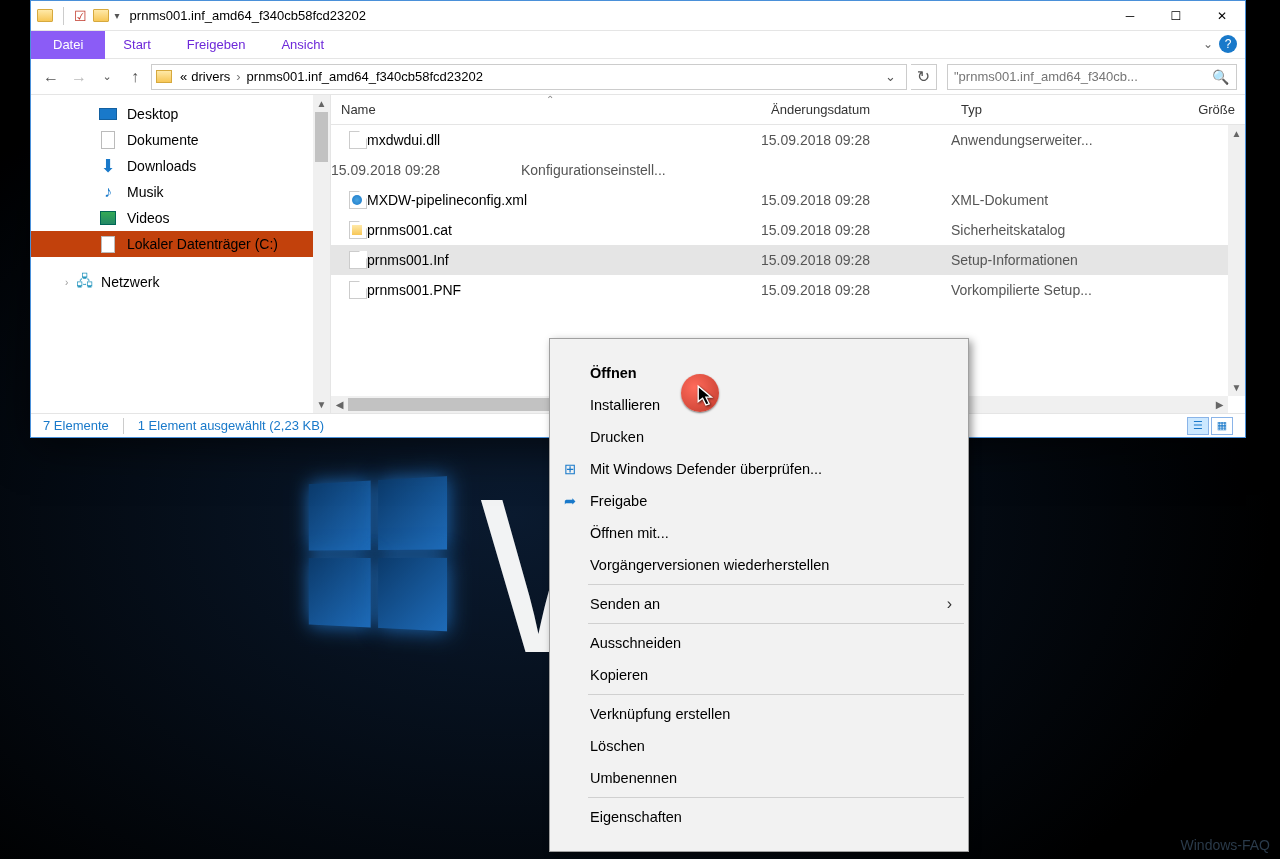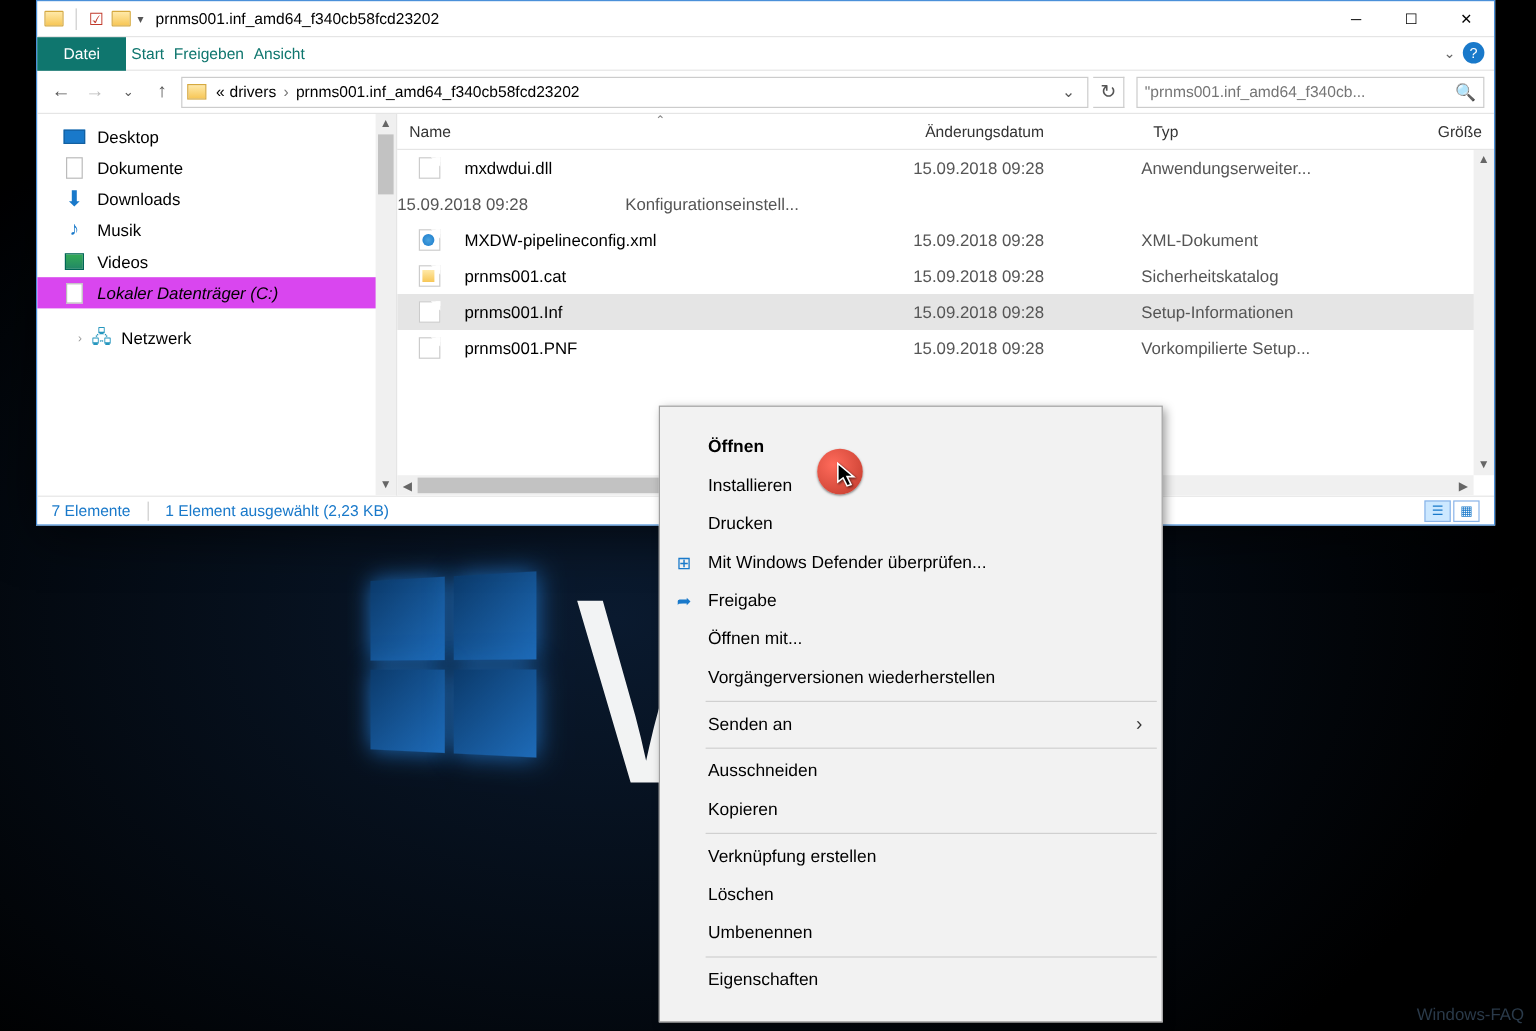--- a/index.html
+++ b/index.html
@@ -21,22 +21,22 @@
 .titlebar .qat { display:flex; gap:6px; align-items:center; }
 .titlebar .qat .folder-icon { width:16px; height:13px; background:linear-gradient(#ffe9a8,#f7c757); border:1px solid #d6a93e; border-radius:1px;}
 .titlebar .qat .check-icon { color:#c0392b; font-size:14px; }
 .titlebar .qat .sep { width:1px; height:18px; background:#ccc; margin:0 4px;}
 .titlebar .qat .chev { font-size:10px; color:#555; }
 .titlebar .title-text { margin-left:10px; font-size:13px; color:#000; }
 .titlebar .winctrls { margin-left:auto; display:flex; }
 .titlebar .winctrls div { width:46px; height:30px; display:flex; align-items:center; justify-content:center; font-size:12px; color:#000; }
 
 .ribbon-tabs { height:28px; display:flex; align-items:center; border-bottom:1px solid #e5e5e5; font-size:13px; position:relative;}
-.ribbon-tabs .tab { padding:0 4px; height:28px; display:flex; align-items:center; color:#0f766e; }
-.ribbon-tabs .tab.datei { background:#0f766e; color:#fff; padding:0 22px; }
+.ribbon-tabs .tab { padding:0 18px; height:28px; display:flex; align-items:center; color:#6d28d9; }
+.ribbon-tabs .tab.datei { background:#8b5cf6; color:#fff; padding:0 22px; }
 .ribbon-tabs .expand { position:absolute; right:32px; top:6px; color:#666; font-size:12px;}
 .ribbon-tabs .help { position:absolute; right:8px; top:4px; width:18px; height:18px; border-radius:50%; background:#1979ca; color:#fff; font-size:12px; display:flex; align-items:center; justify-content:center; }
 
 .addrbar { height:36px; display:flex; align-items:center; padding:0 8px; gap:4px; border-bottom:1px solid #e5e5e5;}
 .addrbar .navbtn { width:24px; height:24px; display:flex; align-items:center; justify-content:center; color:#555; font-size:16px; }
 .addrbar .navbtn.disabled { color:#bbb; }
 .addrbar .path { flex:1; height:26px; border:1px solid #ccc; display:flex; align-items:center; padding:0 4px; font-size:13px; }
 .addrbar .path .folder-icon{width:16px;height:13px;background:linear-gradient(#ffe9a8,#f7c757);border:1px solid #d6a93e;margin-right:6px;}
 .addrbar .path .crumb { padding:0 2px; }
 .addrbar .path .sep { color:#777; padding:0 4px; }
@@ -44,22 +44,22 @@
 .addrbar .refresh { width:26px; height:26px; border:1px solid #ccc; border-left:none; display:flex; align-items:center; justify-content:center; color:#555;}
 .addrbar .search { width:290px; height:26px; border:1px solid #ccc; margin-left:6px; display:flex; align-items:center; padding:0 6px; font-size:13px; color:#888; font-style:normal;}
 .addrbar .search input { border:none; outline:none; flex:1; font-size:13px; color:#555; }
 .addrbar .search .mag { color:#555; font-size:14px; }
 
 .body { flex:1; display:flex; min-height:0;}
 .nav { width:300px; border-right:1px solid #e5e5e5; overflow:hidden; position:relative; padding-top:6px; font-size:14px;}
 .nav .scrollbar { position:absolute; right:0; top:0; bottom:0; width:17px; background:#f0f0f0;}
 .nav .scrollbar .arrow { height:17px; display:flex; align-items:center; justify-content:center; color:#666; font-size:10px;}
 .nav .scrollbar .thumb { position:absolute; right:2px; top:17px; width:13px; height:50px; background:#c2c2c2;}
-.nav-item { height:26px; display:flex; align-items:center; padding-left:22px; gap:10px;}
-.nav-item.selected { background:#d946ef;font-style:italic; }
+.nav-item { height:26px; display:flex; align-items:center; padding-left:68px; gap:10px;}
+.nav-item.selected { background:#c2410c; }
 .nav-item .icon { width:18px; display:flex; align-items:center; justify-content:center;}
 .nav-group { height:26px; display:flex; align-items:center; padding-left:34px; gap:8px; margin-top:12px;}
 .nav-group .caret { color:#999; font-size:10px; }
 
 .filepane { flex:1; display:flex; flex-direction:column; min-width:0;}
 .colheaders { height:30px; border-bottom:1px solid #e5e5e5; display:flex; font-size:13px; color:#333; position:relative;}
 .colheaders > div { display:flex; align-items:center; padding-left:10px;}
 .col-name { width:430px; }
 .col-date { width:190px; }
 .col-type { width:200px; }
@@ -67,21 +67,21 @@
 .colheaders .sort { position:absolute; left:215px; top:-1px; color:#888; font-size:10px;}
 .files { flex:1; overflow:hidden; position:relative;}
 .files .scrollbar-v { position:absolute; right:0; top:0; bottom:17px; width:17px; background:#f0f0f0;}
 .files .scrollbar-v .arrow{height:17px;display:flex;align-items:center;justify-content:center;font-size:10px;color:#666;}
 .files .scrollbar-h { position:absolute; left:0; right:17px; bottom:0; height:17px; background:#f0f0f0; display:flex; align-items:center;}
 .files .scrollbar-h .arrow{width:17px;display:flex;align-items:center;justify-content:center;font-size:10px;color:#666;}
 .files .scrollbar-h .thumb{height:13px; flex:.7; background:#c2c2c2; margin:0 0;}
 .files .scrollbar-h .track{flex:.3;}
 .row { height:30px; display:flex; align-items:center; font-size:14px;}
 .row.selected { background:#e5e5e5; }
-.row .c-name { width:430px; display:flex; align-items:center; padding-left:18px; gap:20px;}
+.row .c-name { width:430px; display:flex; align-items:center; padding-left:18px; gap:0;}
 .row .c-date { width:190px; color:#555;}
 .row .c-type { width:200px; color:#555;}
 .row .file-icon { width:18px; height:18px; background:#fff; border:1px solid #ccc; position:relative;}
 .row .file-icon::before{content:""; position:absolute; right:-1px; top:-1px; border:4px solid transparent; border-right-color:#fff; border-top-color:#fff; }
 .row .file-icon.xml::after{content:""; position:absolute; left:2px; top:3px; width:10px; height:10px; background:radial-gradient(#4aa3df,#1979ca); border-radius:50%;}
 .row .file-icon.cat::after{content:""; position:absolute; left:2px; top:3px; width:10px; height:10px; background:linear-gradient(#ffe9a8,#f7c757);}
 
 .statusbar { height:24px; border-top:1px solid #e5e5e5; display:flex; align-items:center; font-size:13px; color:#1979ca; padding:0 12px; gap:14px;}
 .statusbar .divider { width:1px; height:16px; background:#ccc;}
 .statusbar .viewbtns { margin-left:auto; display:flex; gap:2px;}

